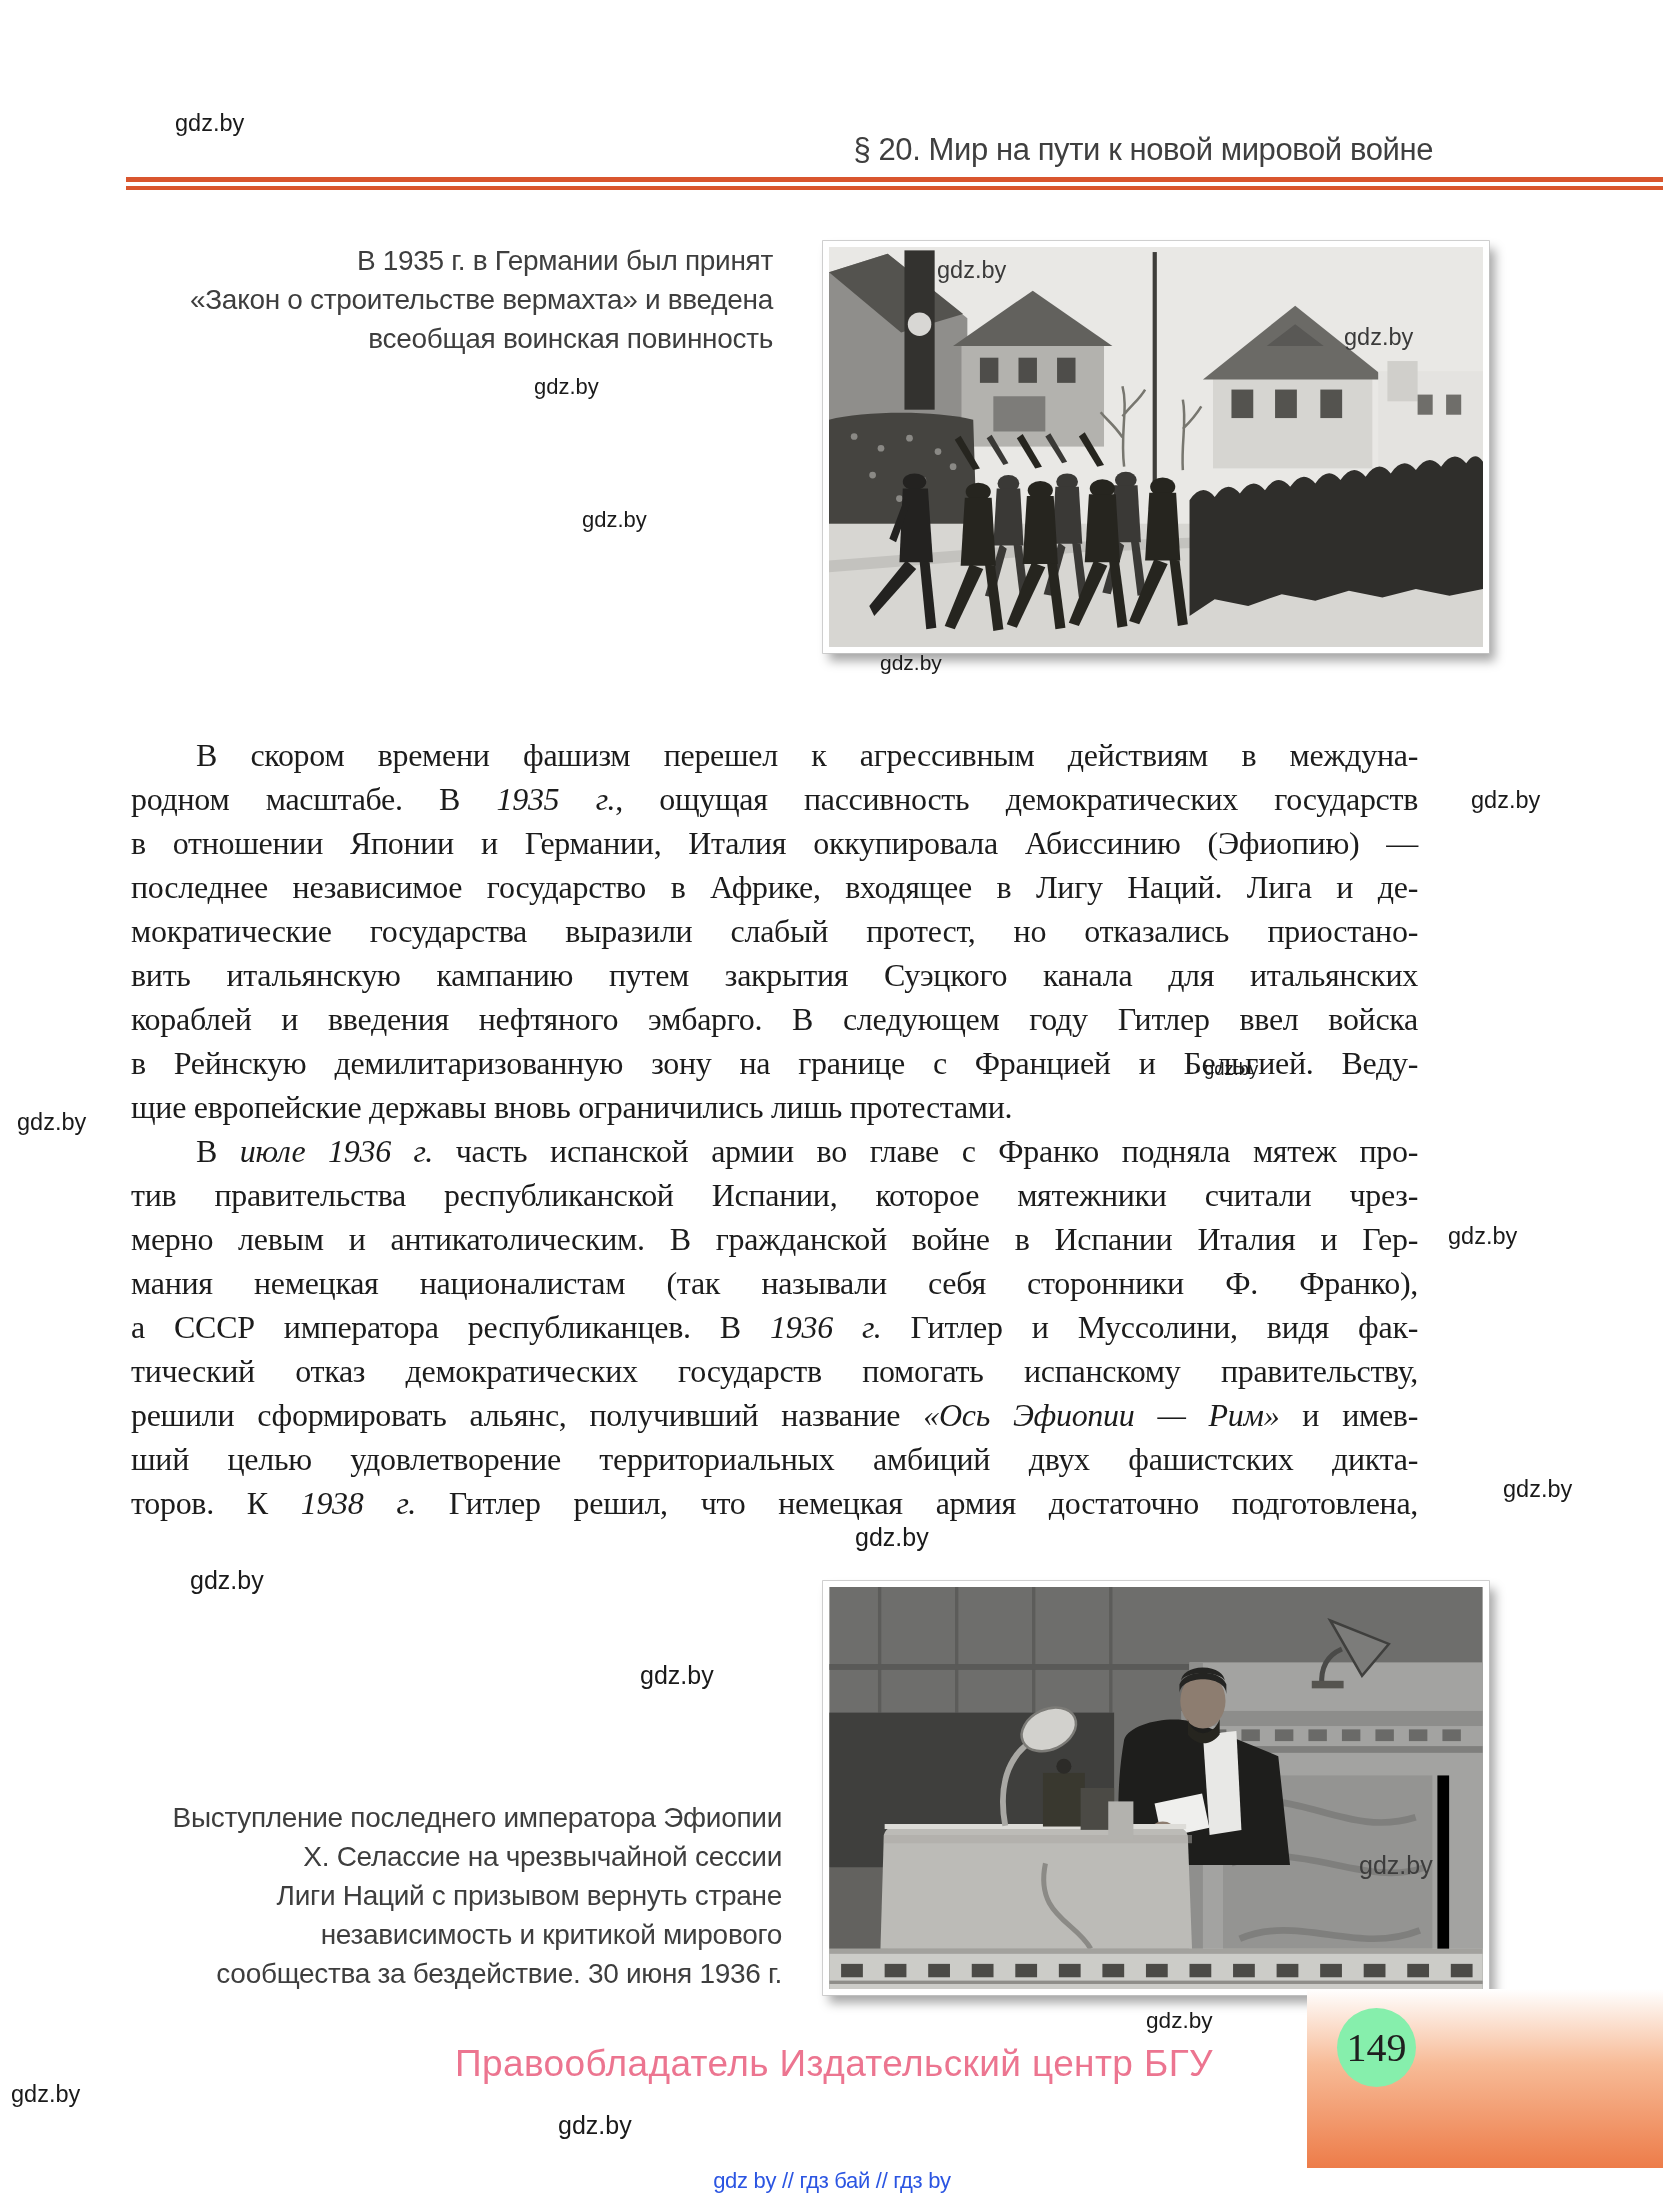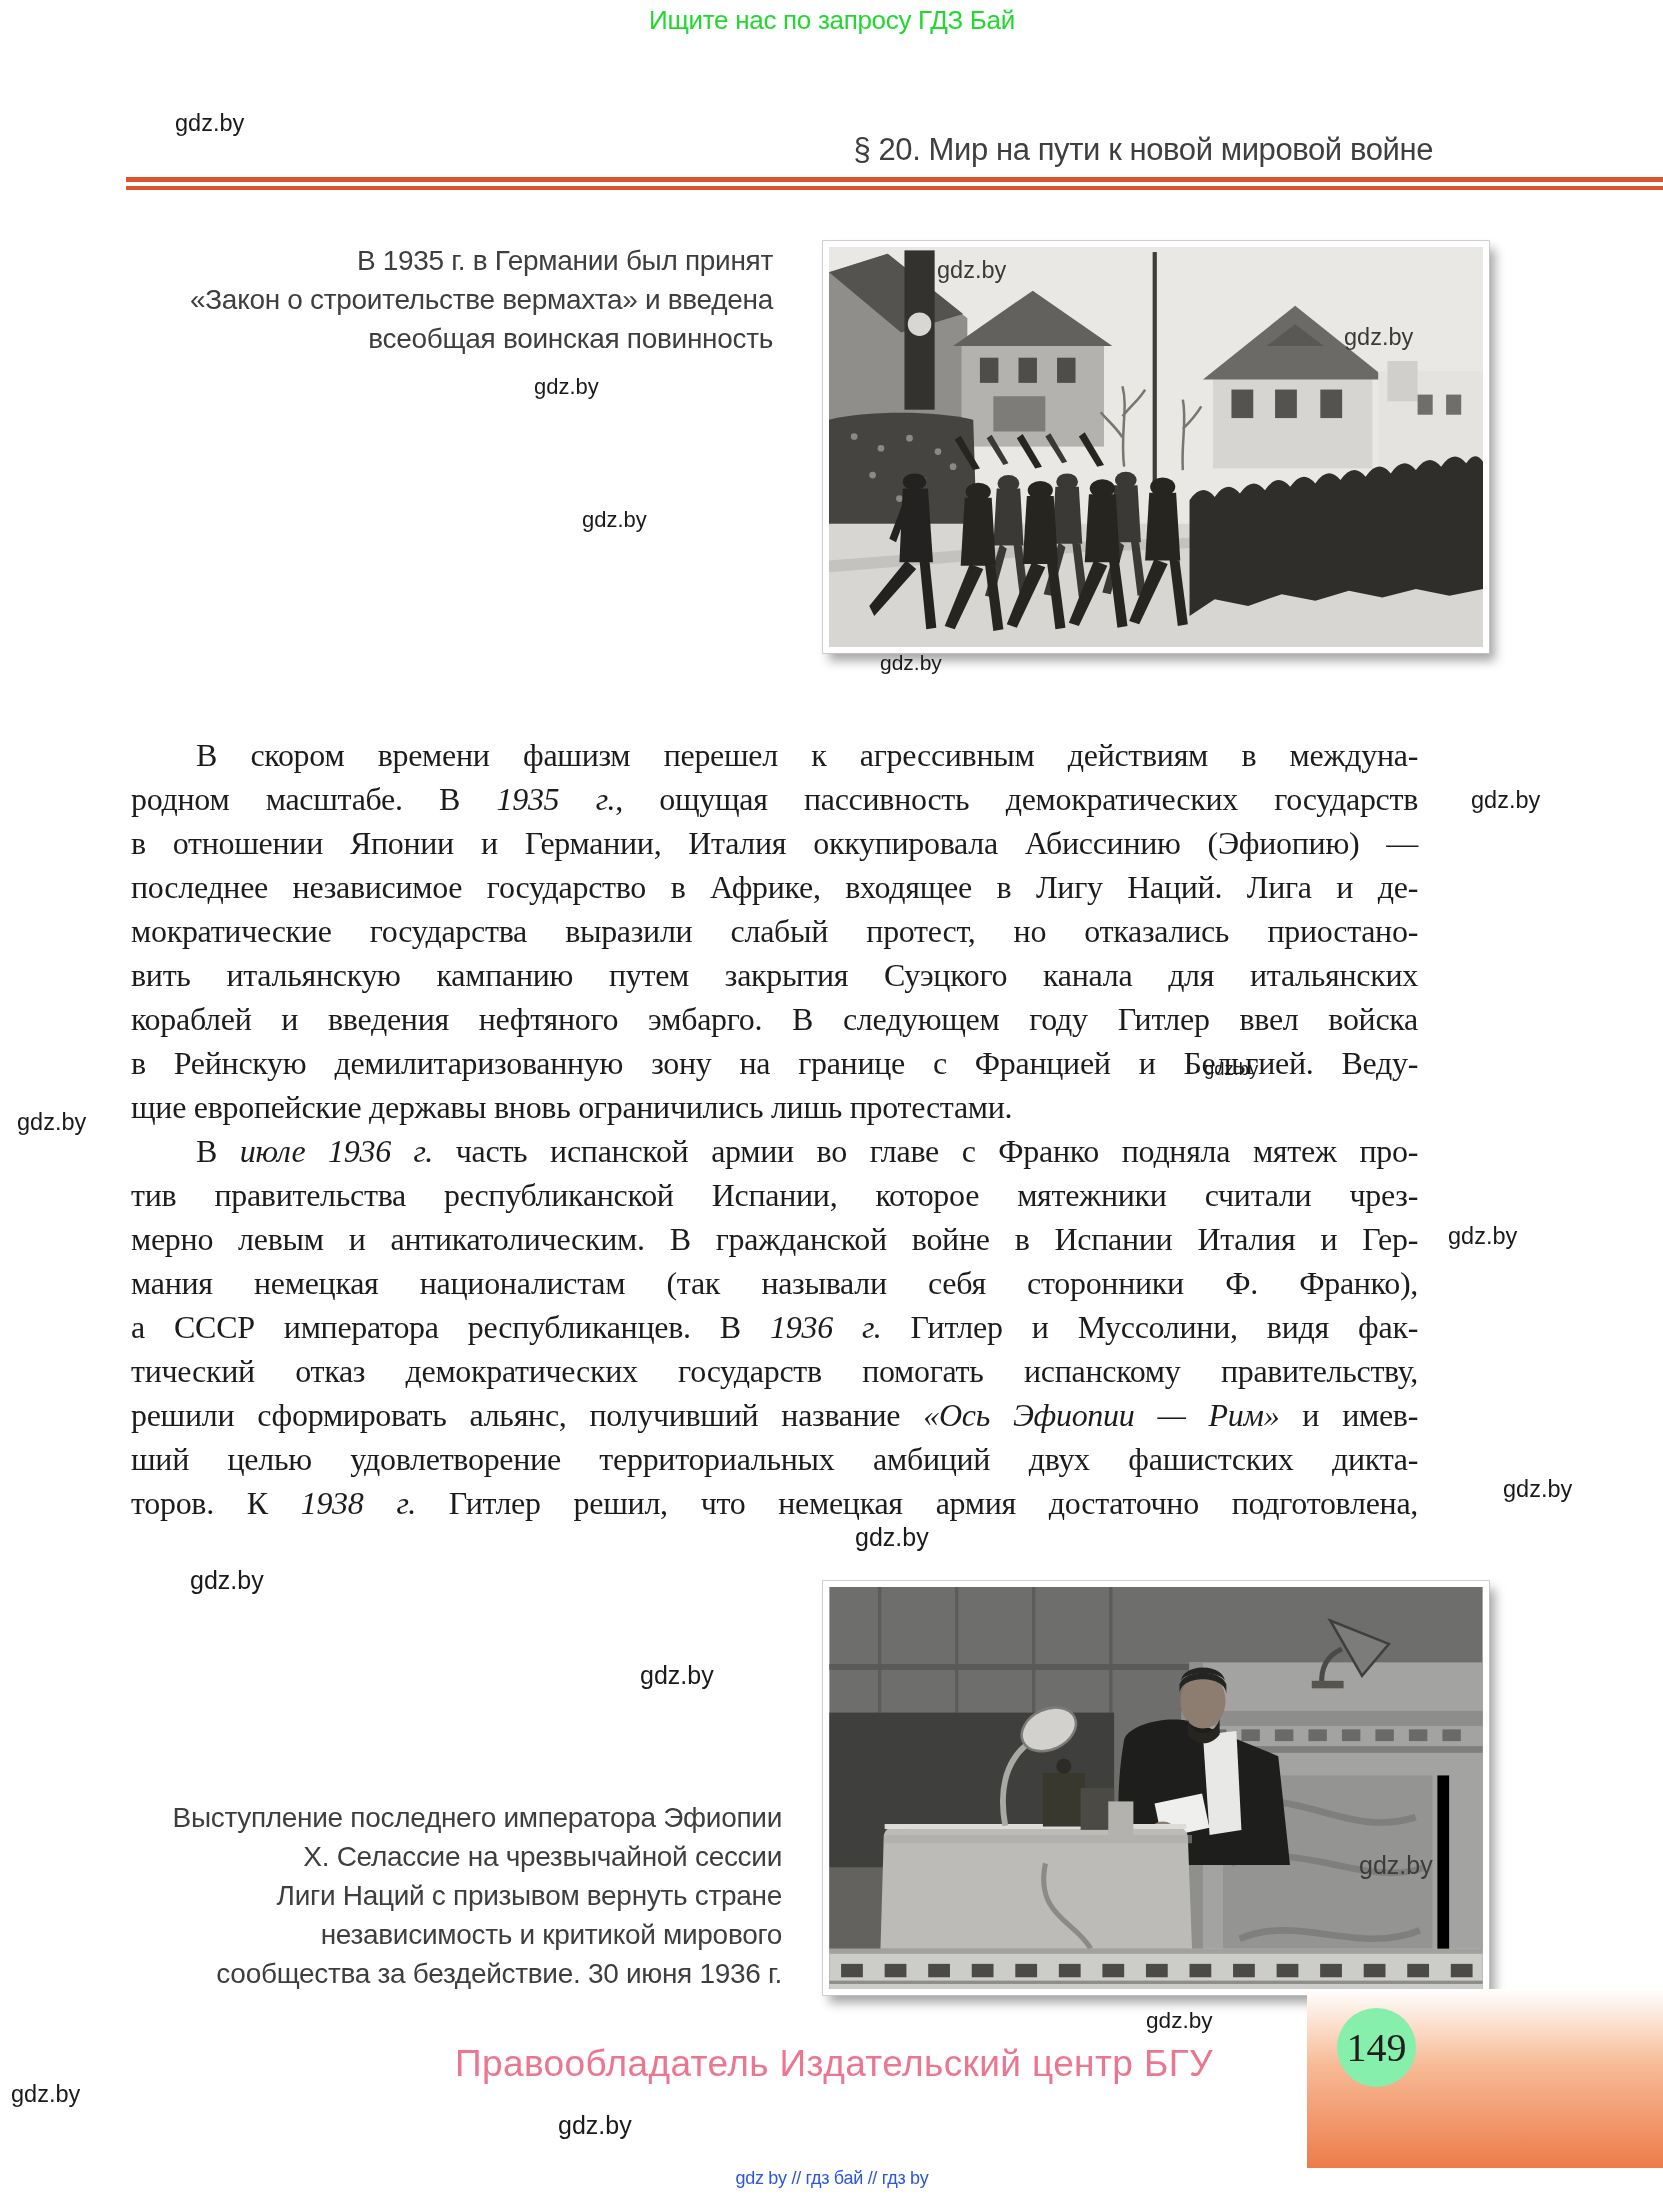--- a/index.html
+++ b/index.html
@@ -30,28 +30,27 @@
   .bline.indent{text-indent:65px;}
   .bline.lastline{text-align-last:left;}
   
   .wm{position:absolute;color:#1a1a1a;white-space:nowrap;letter-spacing:0;}
   
   #footer-copyright{left:402px;width:864px;top:2043px;text-align:center;font-size:37px;letter-spacing:0.4px;}
   #orange-block{left:1307px;top:1989px;width:356px;height:179px;}
   #page-number-circle{left:1337px;top:2008px;width:79px;height:79px;border-radius:50%;background:#86efac;
       display:flex;align-items:center;justify-content:center;
       font-family:"Liberation Serif","DejaVu Serif",serif;font-size:40px;color:#1f1f1f;}
-  #bottom-links{left:0;right:0;top:2168px;text-align:center;font-size:18px;letter-spacing:-0.3px;}
+  #bottom-links{left:0;right:0;top:2168px;text-align:center;font-size:22px;letter-spacing:-0.3px;}
 </style>
 </head>
 <body>
 
 <div id="page">
 
-  <div class="abs" id="top-banner" style="color: rgb(33, 217, 46);">Ищите нас по запросу ГДЗ Бай</div>
 
   <div class="abs" id="page-header">§ 20. Мир на пути к новой мировой войне</div>
 
   <div class="rule" id="rule-top" style="background: rgb(217, 86, 46);"></div>
   <div class="rule" id="rule-bottom" style="background: rgb(217, 86, 46);"></div>
 
   <div class="abs caption" id="caption-1">
       <div class="cap-line">В 1935 г. в Германии был принят</div>
       <div class="cap-line">«Закон о строительстве вермахта» и введена</div>
       <div class="cap-line">всеобщая воинская повинность</div>

